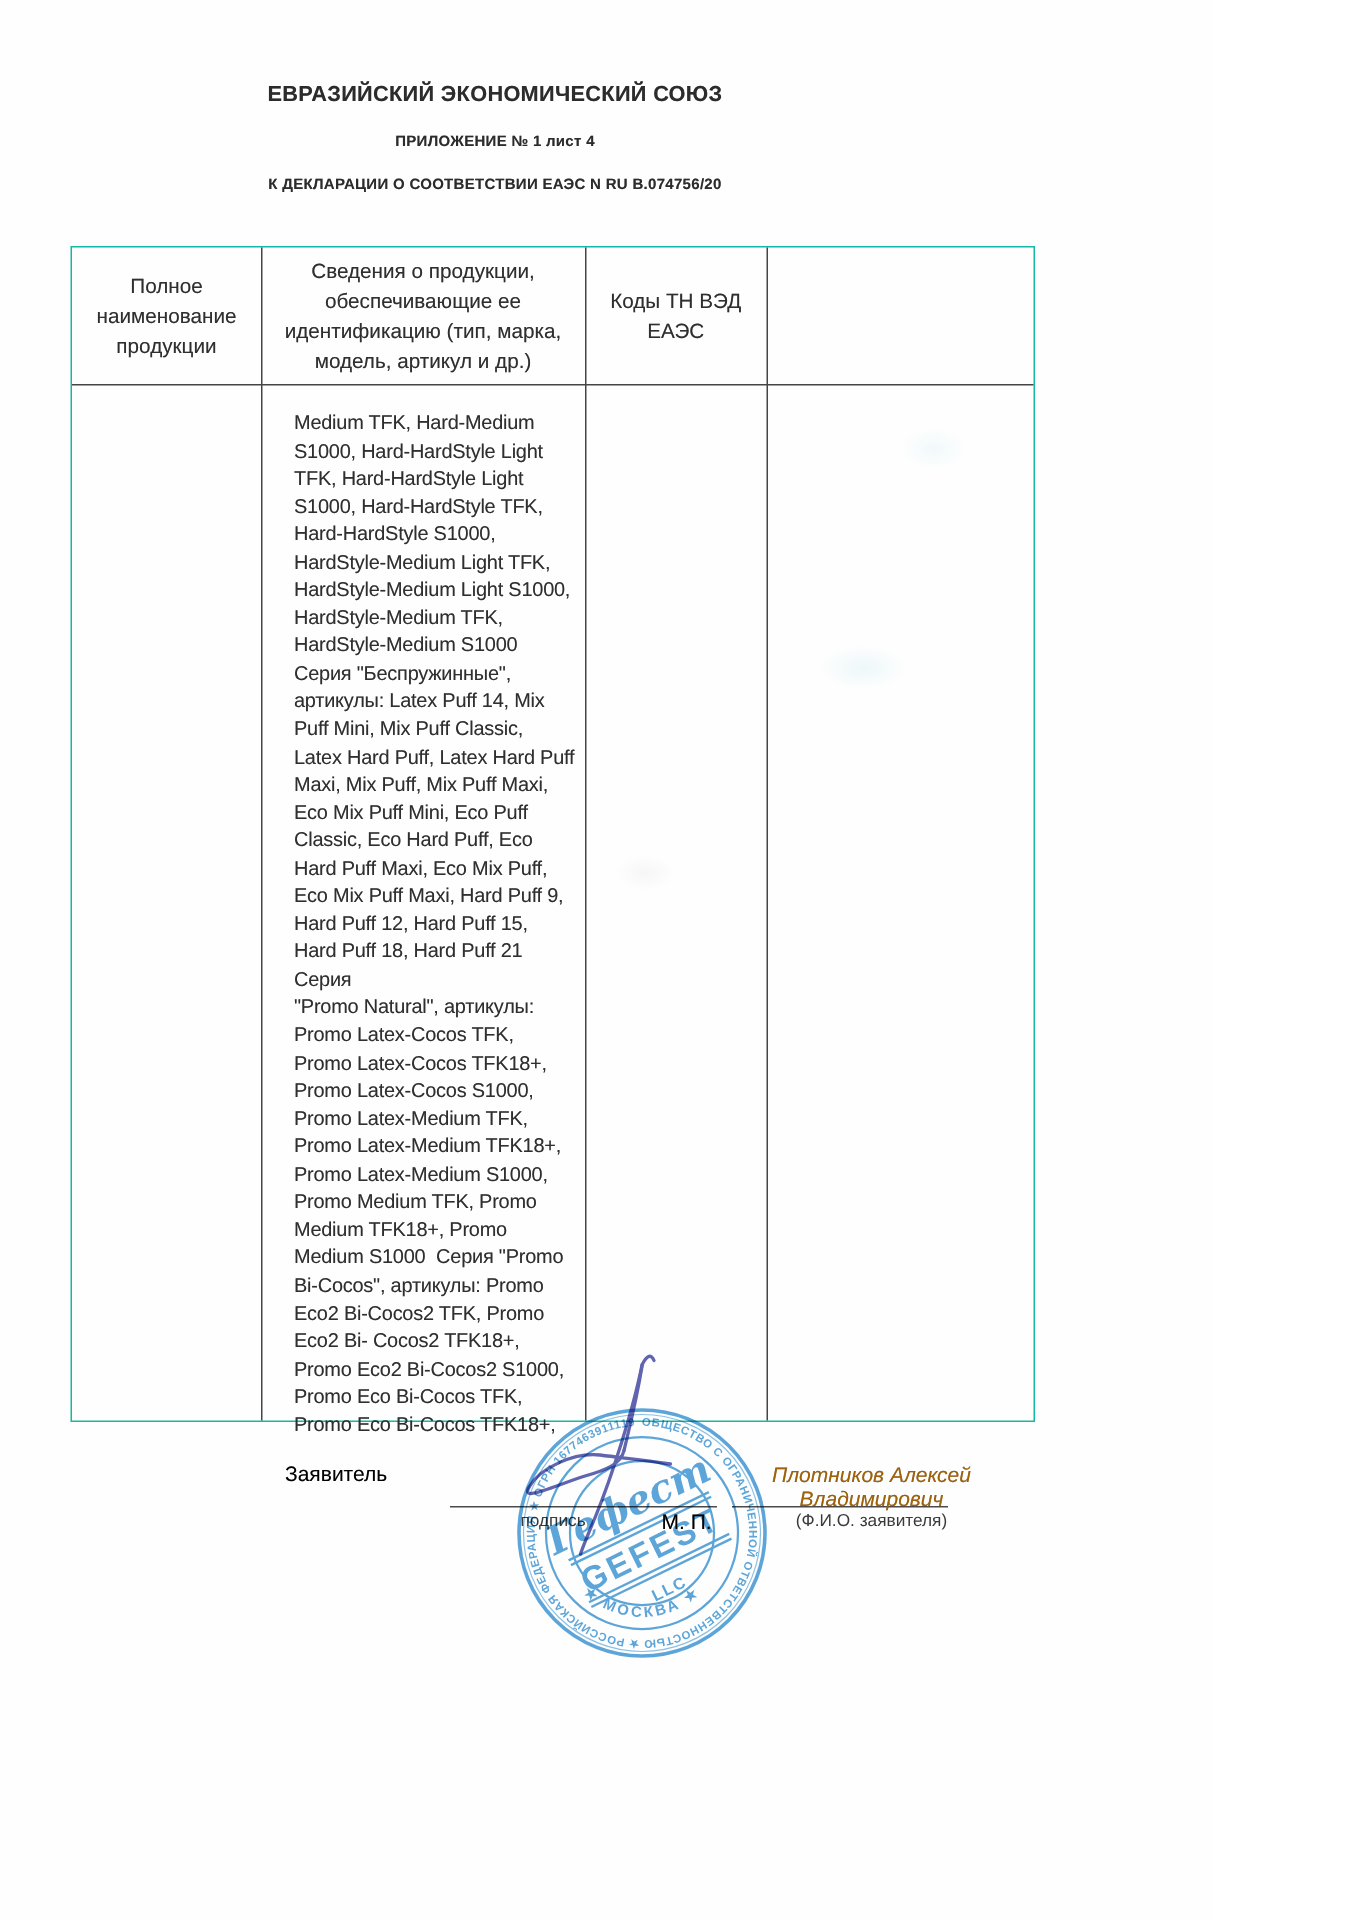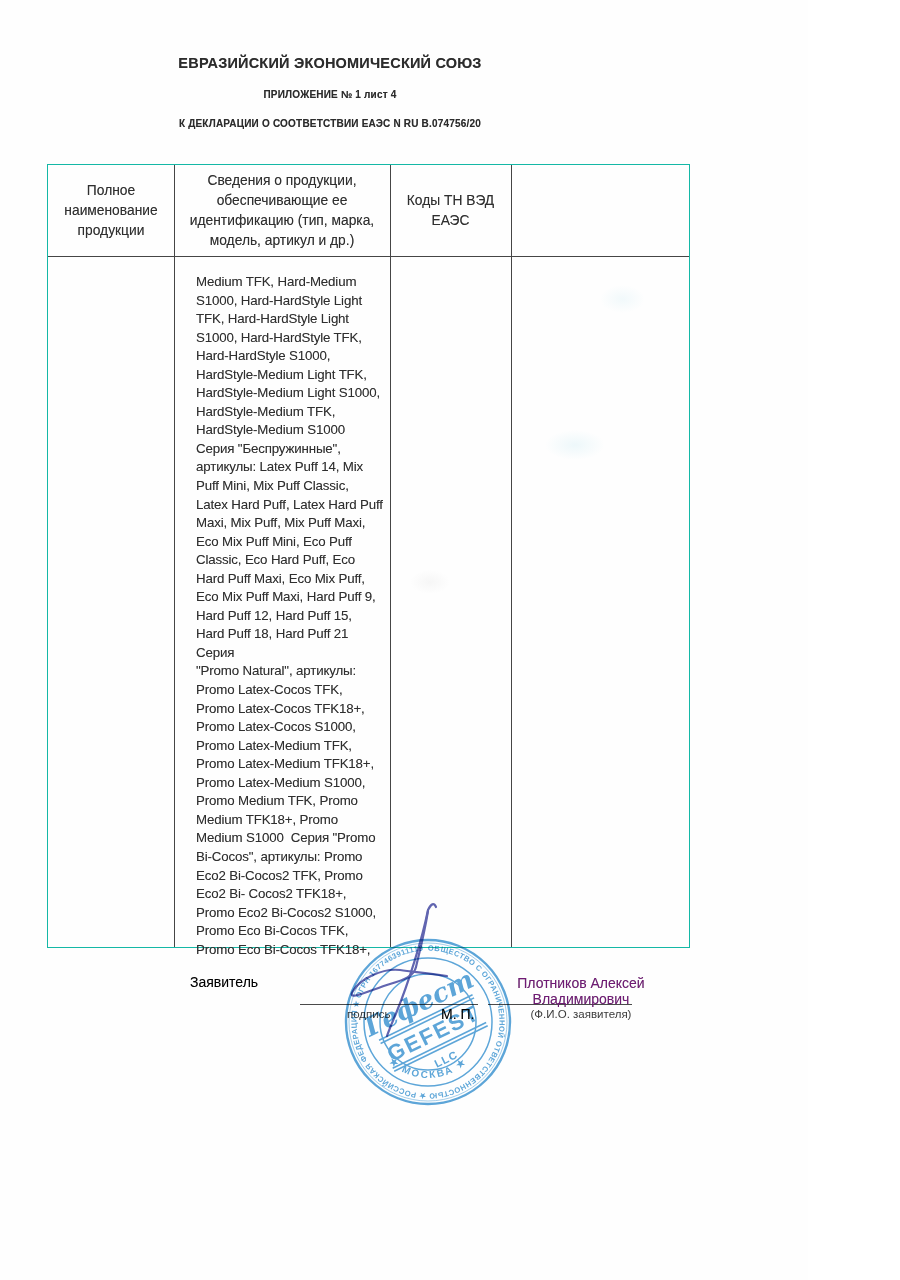--- a/index.html
+++ b/index.html
@@ -31,21 +31,21 @@
     text-shadow:0 0 .4px rgba(40,40,40,.35);
     margin-top:11px;
   }
   .bodytext div{white-space:pre;}
   
   .f-label{position:absolute;font-size:14px;color:#000000;text-shadow:0 0 .4px rgba(40,40,40,.4);}
   .sig-line{position:absolute;height:1px;background:#4a4a4a;}
   .caption{position:absolute;font-size:11.5px;color:#3a3a3a;}
   .name-block{
     position:absolute;left:495px;top:975px;width:172px;text-align:center;
-    font-size:14px;line-height:16px;color:#701a75;text-shadow:0 0 .4px rgba(40,40,40,.4);
+    font-size:14px;line-height:16px;color:#a16207;text-shadow:0 0 .4px rgba(40,40,40,.4);font-style:italic;
   }
   
   .stamp{position:absolute;left:340px;top:934px;width:176px;height:176px;
     mix-blend-mode:multiply;opacity:.92;}
   .signature{position:absolute;left:330px;top:880px;width:150px;height:170px;
     mix-blend-mode:multiply;opacity:.88;}
   
   .smudge{position:absolute;border-radius:50%;pointer-events:none;}
   .sm1{left:545px;top:430px;width:60px;height:30px;background:radial-gradient(closest-side,rgba(90,190,215,.10),transparent);}
   .sm2{left:600px;top:285px;width:45px;height:28px;background:radial-gradient(closest-side,rgba(90,190,215,.08),transparent);}

